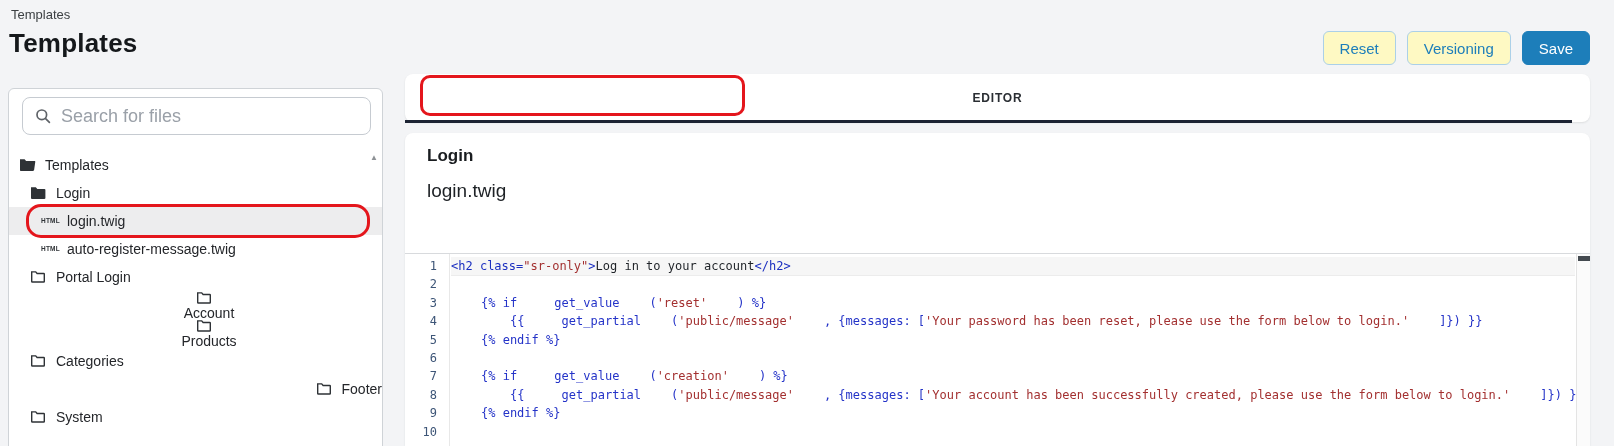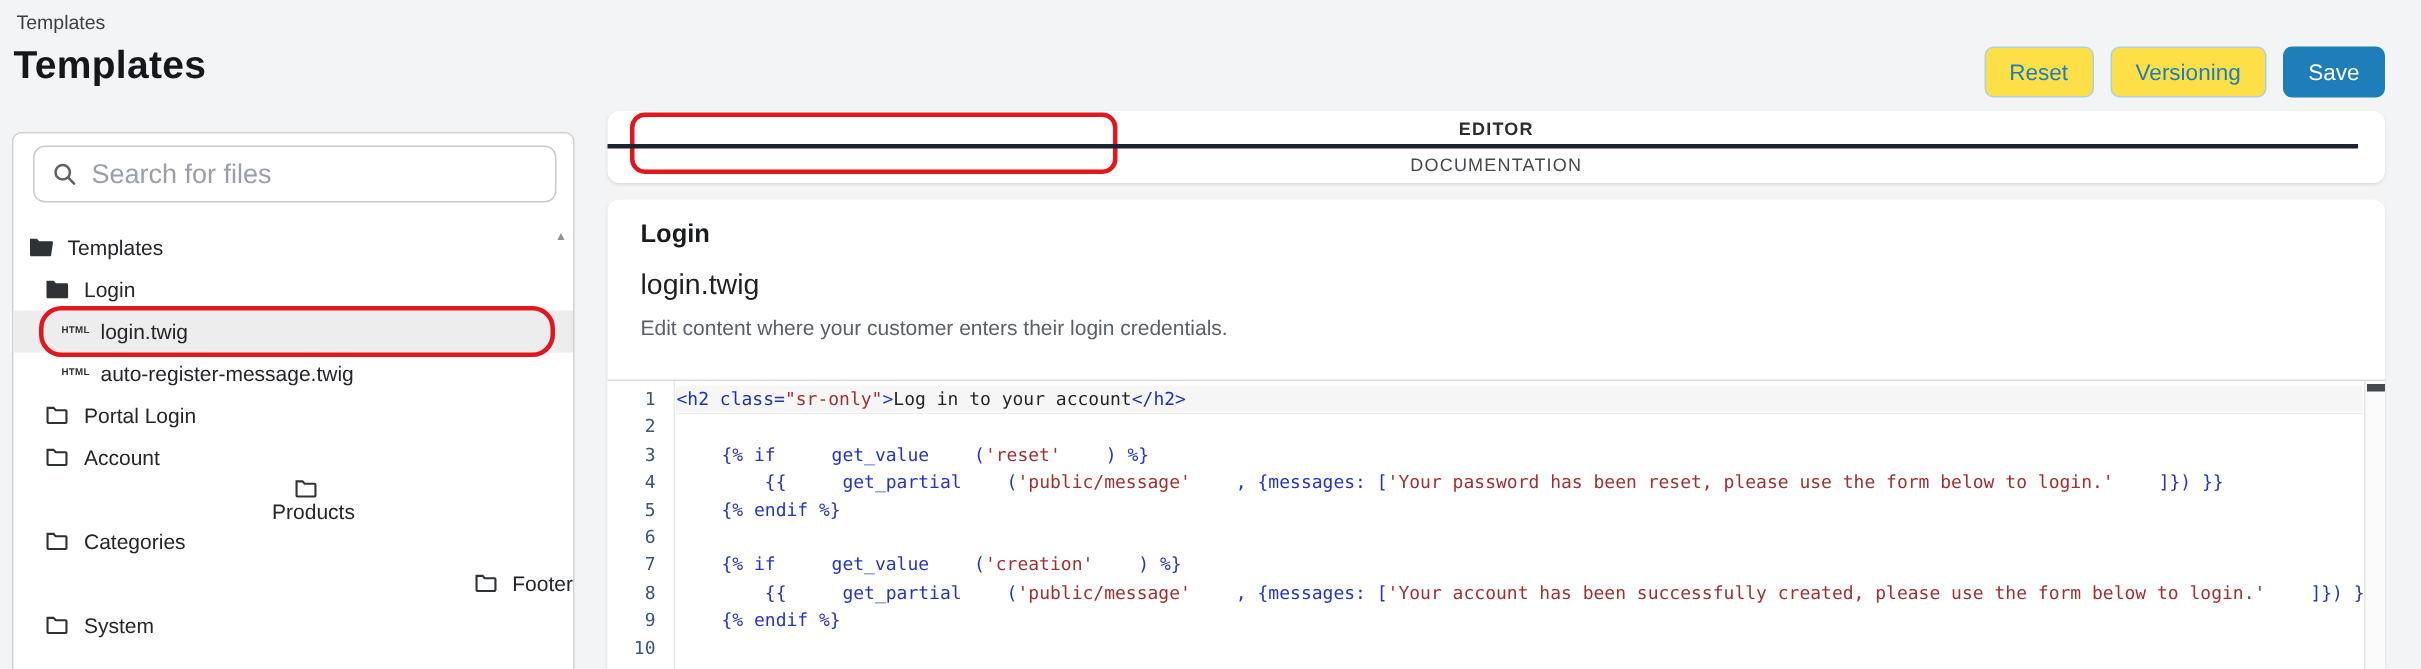--- a/index.html
+++ b/index.html
@@ -17,21 +17,21 @@
   .page-title {
     position:absolute; left:9px; top:28px;
     font-size:26px; font-weight:600; color:#15181b; letter-spacing:.2px;
   }
   
   .actions { position:absolute; right:24px; top:31px; display:flex; gap:11px; }
   .btn {
     height:34px; padding:0 16px; border-radius:6px;
     font-family:"Liberation Sans", sans-serif; font-size:15px; cursor:pointer;
   }
-  .btn.outline { background:#fde047; border:1px solid #abd0e8; color:#1d7eba; }
+  .btn.outline { background:#fef9c3; border:1px solid #abd0e8; color:#1d7eba; }
   .btn.primary { background:#1d7eba; border:1px solid #1d7eba; color:#fff; }
 
   
   .sidebar {
     position:absolute; left:8px; top:88px; width:375px; height:372px;
     background:#fff; border:1px solid #cfd3d7; border-radius:6px;
   }
   .searchbox {
     position:absolute; left:13px; top:8px; width:349px; height:38px;
     border:1px solid #c6cbd1; border-radius:8px; background:#fff;
@@ -61,21 +61,20 @@
   .anno-tree { left:17px; right:12px; top:-3px; bottom:-3px; border-radius:15px; }
   .tree-scroll-arrow {
     position:absolute; right:4px; top:64px; font-size:8px; color:#8e9296; cursor:pointer;
   }
 
   
   .tabbar {
     position:absolute; left:405px; top:74px; width:1185px; height:48px;
     background:#fff; border-radius:8px; display:flex;
     box-shadow:0 1px 2px rgba(60,64,67,.12);
-    flex-direction:column;
   }
   .tab {
     position:relative; flex:1 1 0; display:flex; align-items:center; justify-content:center;
     font-size:12px; letter-spacing:.8px; color:#45494e; font-weight:500; cursor:pointer;
     text-transform:uppercase;
   }
   .tab.active { color:#2a2e33; font-weight:600; }
   .tab.active::after {
     content:""; position:absolute; left:0; right:18px; bottom:-1px; height:3px;
     background:#1c2333;
@@ -169,21 +168,21 @@
         <span class="t-label">auto-register-message.twig</span>
       </div>
       <div class="tree-row" style="padding-left: 21px;">
         <span class="t-icon">
           <svg width="16" height="14" viewBox="0 0 16 14">
             <path d="M1.7 1.9h4l1.4 1.6h6.6c.3 0 .6.3.6.6v7.3c0 .3-.3.6-.6.6H2.3c-.3 0-.6-.3-.6-.6V1.9z" fill="none" stroke="#2e3236" stroke-width="1.4"></path>
           </svg>
         </span>
         <span class="t-label">Portal Login</span>
       </div>
-      <div class="tree-row" style="padding-left: 21px;">
+      <div class="tree-row" style="padding-left: 21px; flex-direction: column;">
         <span class="t-icon">
           <svg width="16" height="14" viewBox="0 0 16 14">
             <path d="M1.7 1.9h4l1.4 1.6h6.6c.3 0 .6.3.6.6v7.3c0 .3-.3.6-.6.6H2.3c-.3 0-.6-.3-.6-.6V1.9z" fill="none" stroke="#2e3236" stroke-width="1.4"></path>
           </svg>
         </span>
         <span class="t-label">Account</span>
       </div>
       <div class="tree-row" style="padding-left: 21px; flex-direction: column;">
         <span class="t-icon">
           <svg width="16" height="14" viewBox="0 0 16 14">
@@ -218,29 +217,25 @@
       </div>
     </div>
   <div class="tree-scroll-arrow">▲</div>
 </aside>
 
 <div class="tabbar">
     <div class="tab active">
       <span>EDITOR</span>
       <div class="annotation anno-tab"></div>
     </div>
-    <div class="tab">
-      <span>DOCUMENTATION</span>
-    </div>
   </div>
 
 <section class="content-card">
   <div class="group-title">Login</div>
   <div class="filename">login.twig</div>
-  <div class="file-desc">Edit content where your customer enters their login credentials.</div>
 
   <div class="editor">
     <div class="gutter">
         <div>1</div>
         <div>2</div>
         <div>3</div>
         <div>4</div>
         <div>5</div>
         <div>6</div>
         <div>7</div>

